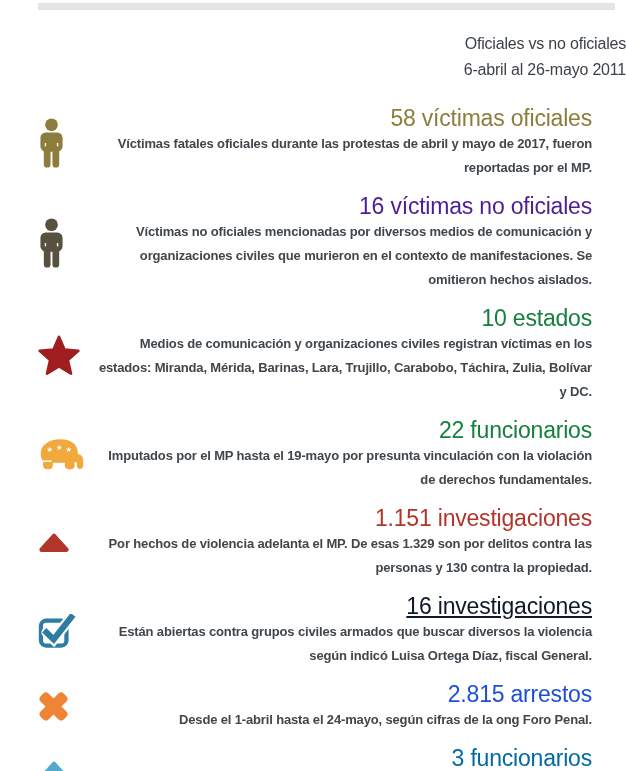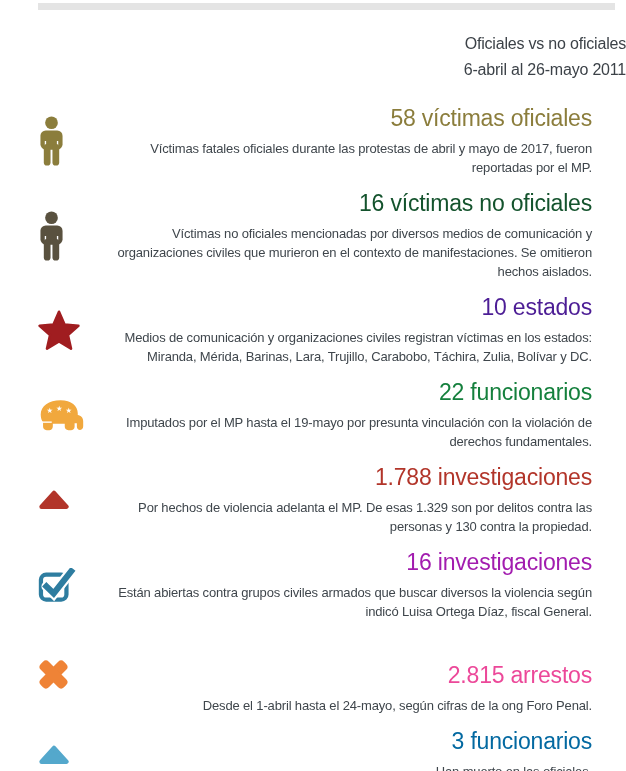--- a/index.html
+++ b/index.html
@@ -42,25 +42,25 @@
     justify-content: flex-start;
   }
   .icon-holder { display: inline-flex; }
   .text-cell { flex: 1 1 auto; min-width: 0; }
   .stat-heading {
     font-size: 23px;
     line-height: 27px;
     letter-spacing: -0.2px;
   }
   .stat-description {
-    margin-top: 7px;
     font-size: 13px;
-    line-height: 19px;
+    line-height: 24px;
     letter-spacing: -0.15px;
     color: #3f464c;
+    font-weight: bold;
   }
 </style>
 </head>
 <body>
 
 <div class="top-bar"></div>
 
 <div class="page-title">
   <div>Oficiales vs no oficiales</div>
   <div>6-abril al 26-mayo 2011</div>
@@ -93,35 +93,35 @@
     <circle cx="14" cy="7" r="6.6" fill="currentColor"></circle>
     <rect x="2.5" y="15" width="23" height="20" rx="5.5" fill="currentColor"></rect>
     <rect x="7" y="26" width="1.4" height="9.6" fill="#ffffff"></rect>
     <rect x="19.6" y="26" width="1.4" height="9.6" fill="#ffffff"></rect>
     <rect x="6" y="29" width="7" height="22.5" rx="3.2" fill="currentColor"></rect>
     <rect x="15" y="29" width="7" height="22.5" rx="3.2" fill="currentColor"></rect>
   </svg>
         </span>
     </div>
     <div class="text-cell">
-      <div class="stat-heading" style="color: #14532d;">16 víctimas no oficiales</div>
+      <div class="stat-heading" style="color: #4c1d95;">16 víctimas no oficiales</div>
       <div class="stat-description">Víctimas no oficiales mencionadas por diversos medios de comunicación y organizaciones civiles que murieron en el contexto de manifestaciones. Se omitieron hechos aislados.</div>
     </div>
   </div>
 
   <div class="stat-item">
     <div class="icon-cell">
       <span class="icon-holder" style="color: rgb(160, 29, 32);">
           <svg width="42" height="40" viewBox="0 0 48 47" xmlns="http://www.w3.org/2000/svg">
     <polygon points="24,2 30.5,17.1 46.8,18.6 34.5,29.4 38.1,45.4 24,37 9.9,45.4 13.5,29.4 1.2,18.6 17.5,17.1" fill="currentColor" stroke="currentColor" stroke-width="3" stroke-linejoin="round"></polygon>
   </svg>
         </span>
     </div>
     <div class="text-cell">
-      <div class="stat-heading" style="color: #4c1d95;">10 estados</div>
+      <div class="stat-heading" style="color: #15803d;">10 estados</div>
       <div class="stat-description">Medios de comunicación y organizaciones civiles registran víctimas en los estados: Miranda, Mérida, Barinas, Lara, Trujillo, Carabobo, Táchira, Zulia, Bolívar y DC.</div>
     </div>
   </div>
 
   <div class="stat-item">
     <div class="icon-cell">
       <span class="icon-holder" style="color: rgb(241, 168, 61);">
           <svg width="47" height="35" viewBox="0 0 52 38" xmlns="http://www.w3.org/2000/svg">
     <path fill="currentColor" d="M3,18 C3,8.5 12,2 25,2 C37,2 44,8.5 44,16.5 L44,18.5
       C47.5,19 50,21.5 50,25.5 L50,31 C50,33.8 48,35 46.3,35 C44.6,35 43,33.8 43,31.5
@@ -144,54 +144,54 @@
 
   <div class="stat-item">
     <div class="icon-cell">
       <span class="icon-holder" style="color: rgb(178, 53, 42);">
           <svg width="32" height="20" viewBox="0 0 36 22" xmlns="http://www.w3.org/2000/svg">
     <path d="M4,18.5 L18,3 L32,18.5 Z" fill="currentColor" stroke="currentColor" stroke-width="5" stroke-linejoin="round"></path>
   </svg>
         </span>
     </div>
     <div class="text-cell">
-      <div class="stat-heading" style="color: rgb(178, 53, 42);">1.788 investigaciones</div>
+      <div class="stat-heading" style="color: rgb(178, 53, 42);">1.151 investigaciones</div>
       <div class="stat-description">Por hechos de violencia adelanta el MP. De esas 1.329 son por delitos contra las personas y 130 contra la propiedad.</div>
     </div>
   </div>
 
   <div class="stat-item">
     <div class="icon-cell">
       <span class="icon-holder" style="color: rgb(46, 125, 160);">
           <svg width="38" height="34" viewBox="0 0 40 36" xmlns="http://www.w3.org/2000/svg">
     <rect x="3" y="7" width="27" height="26.5" rx="5.5" fill="none" stroke="currentColor" stroke-width="4.5"></rect>
     <path d="M9,19.5 L16.5,27 L35,3.5" fill="none" stroke="#ffffff" stroke-width="11" stroke-linecap="round"></path>
     <path d="M8.8,19.5 L16.5,27 L35,3.5" fill="none" stroke="currentColor" stroke-width="6.5" stroke-linecap="square"></path>
   </svg>
         </span>
     </div>
     <div class="text-cell">
-      <div class="stat-heading" style="color: #a21caf;">16 investigaciones</div>
+      <div class="stat-heading" style="color: #0f172a; text-decoration: underline;">16 investigaciones</div>
       <div class="stat-description">Están abiertas contra grupos civiles armados que buscar diversos la violencia según indicó Luisa Ortega Díaz, fiscal General.</div>
     </div>
   </div>
 
   <div class="stat-item">
     <div class="icon-cell">
       <span class="icon-holder" style="color: rgb(239, 131, 54);">
           <svg width="31" height="31" viewBox="0 0 34 34" xmlns="http://www.w3.org/2000/svg">
     <g transform="translate(17,17)">
       <rect x="-6.2" y="-18" width="12.4" height="36" rx="4.5" fill="currentColor" transform="rotate(45)"></rect>
       <rect x="-6.2" y="-18" width="12.4" height="36" rx="4.5" fill="currentColor" transform="rotate(-45)"></rect>
     </g>
   </svg>
         </span>
     </div>
     <div class="text-cell">
-      <div class="stat-heading" style="color: #ec4899; margin-top: 28px;">2.815 arrestos</div>
+      <div class="stat-heading" style="color: #1d4ed8;">2.815 arrestos</div>
       <div class="stat-description">Desde el 1-abril hasta el 24-mayo, según cifras de la ong Foro Penal.</div>
     </div>
   </div>
 
 
   <div class="stat-item">
     <div class="icon-cell">
       <span class="icon-holder" style="color: rgb(84, 168, 204);">
           <svg width="32" height="20" viewBox="0 0 36 22" xmlns="http://www.w3.org/2000/svg">
     <path d="M4,18.5 L18,3 L32,18.5 Z" fill="currentColor" stroke="currentColor" stroke-width="5" stroke-linejoin="round"></path>

